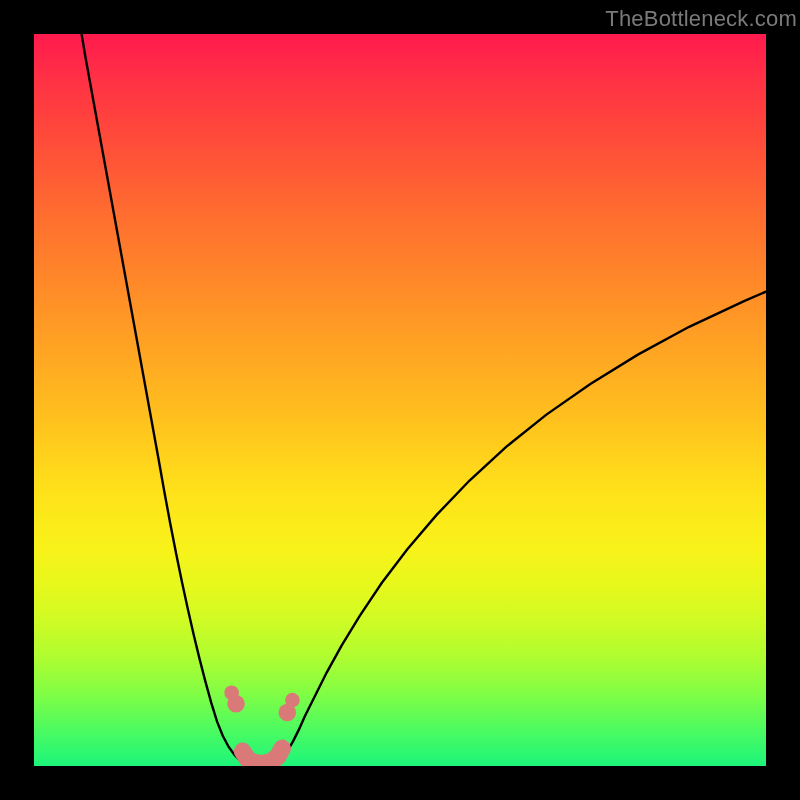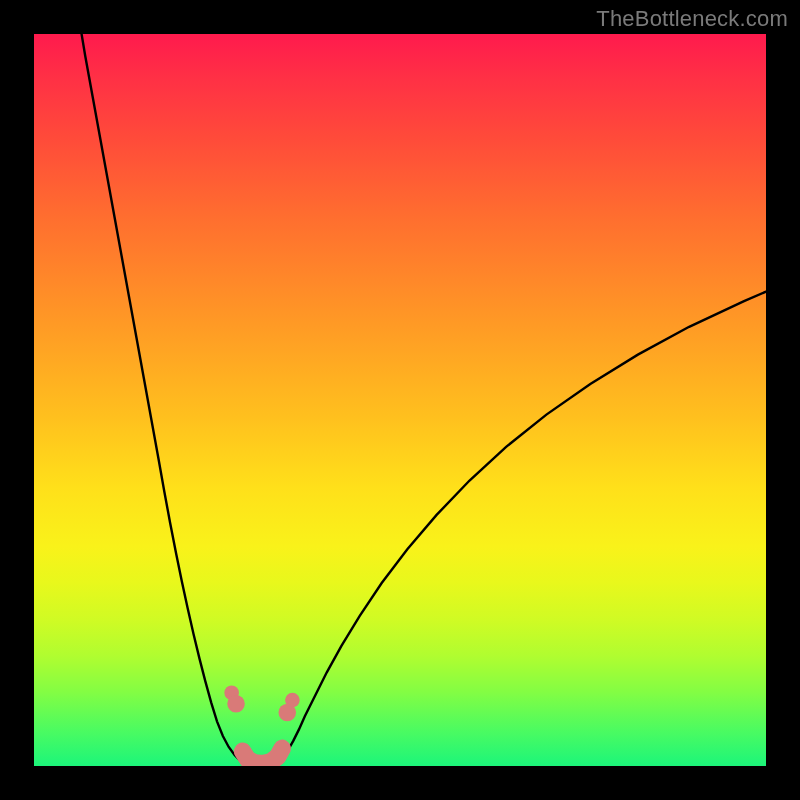--- a/index.html
+++ b/index.html
@@ -39,21 +39,21 @@
       #d0fb24 80%,
       #b0fd30 85%,
       #82fd44 90%,
       #4dfb60 95%,
       #1cf57a 100%
     );
   }
   .watermark {
     position: absolute;
     top: 6px;
-    right: 12px;
+    right: 3px;
     color: #7a7a7a;
     font-size: 22px;
     letter-spacing: 0.2px;
     font-weight: 500;
   }
 </style>
 </head>
 <body>
 
 <div class="frame">

